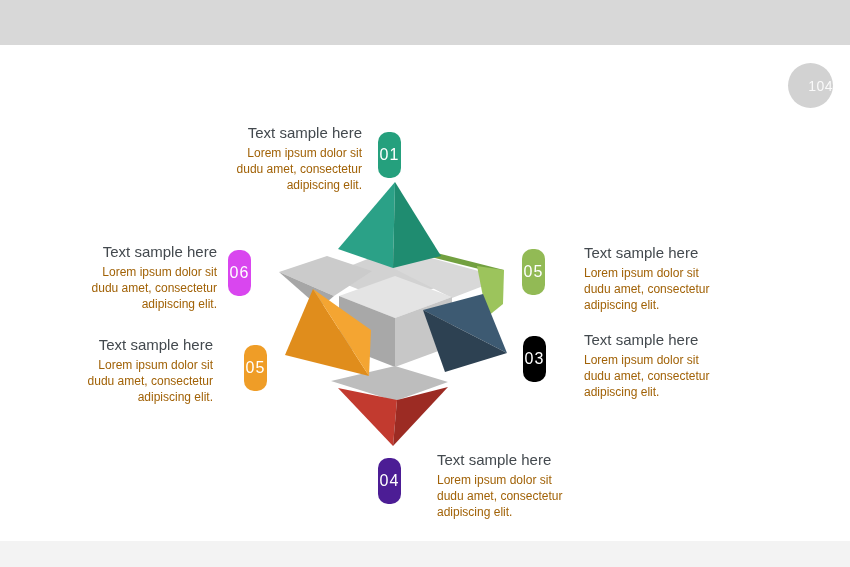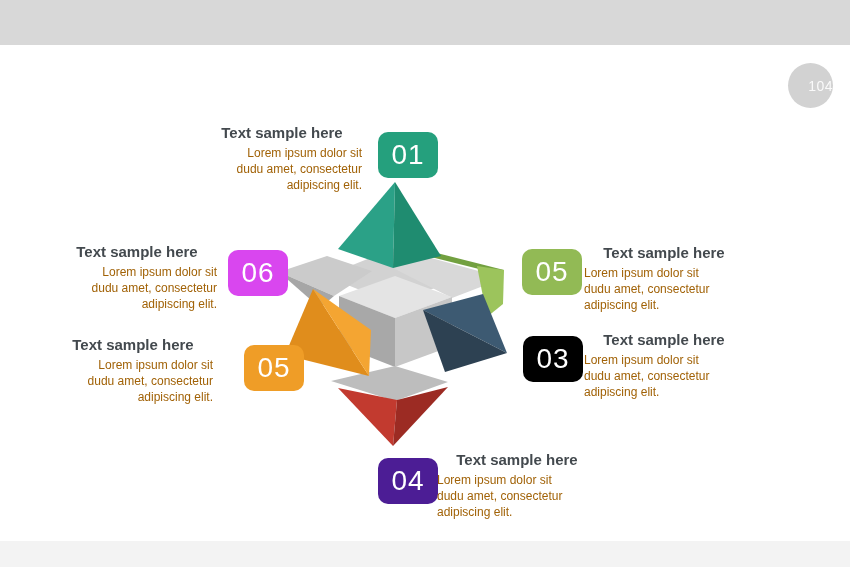--- a/index.html
+++ b/index.html
@@ -10,26 +10,26 @@
   }
   .top-band{position:absolute;left:0;top:0;width:850px;height:45px;background:#d8d8d8;}
   .slide{position:absolute;left:0;top:45px;width:850px;height:496px;background:#ffffff;}
   .bottom-band{position:absolute;left:0;top:541px;width:850px;height:26px;background:#f3f3f3;}
   .page-circle{
     position:absolute;left:788px;top:63px;width:45px;height:45px;border-radius:50%;
     background:#d2d2d2;color:#fafafa;font-size:14px;letter-spacing:.5px;
     display:flex;align-items:center;justify-content:flex-end;
   }
   .badge{
-    position:absolute;width:60px;height:46px;border-radius:10px;
-    color:#ffffff;font-size:28px;font-weight:300;letter-spacing:1px;
+    position:absolute;width:23px;height:46px;border-radius:10px;
+    color:#ffffff;font-size:16px;font-weight:300;letter-spacing:1px;
     display:flex;align-items:center;justify-content:center;
   }
   .tblock{position:absolute;width:160px;}
-  .tblock .title{font-size:15px;font-weight:700;color:#43494e;margin:0 0 4px 0;text-align:center;}
+  .tblock .title{font-size:15px;font-weight:400;color:#43494e;margin:0 0 4px 0;}
   .tblock .body{font-size:12px;color:#a16207;line-height:16px;}
   .tblock.align-right{text-align:right;}
   .tblock.align-left{text-align:left;}
   .graphic{position:absolute;left:262px;top:175px;width:252px;height:282px;}
 </style>
 </head>
 <body>
 
 <div class="top-band"></div>
 <div class="slide"></div>

